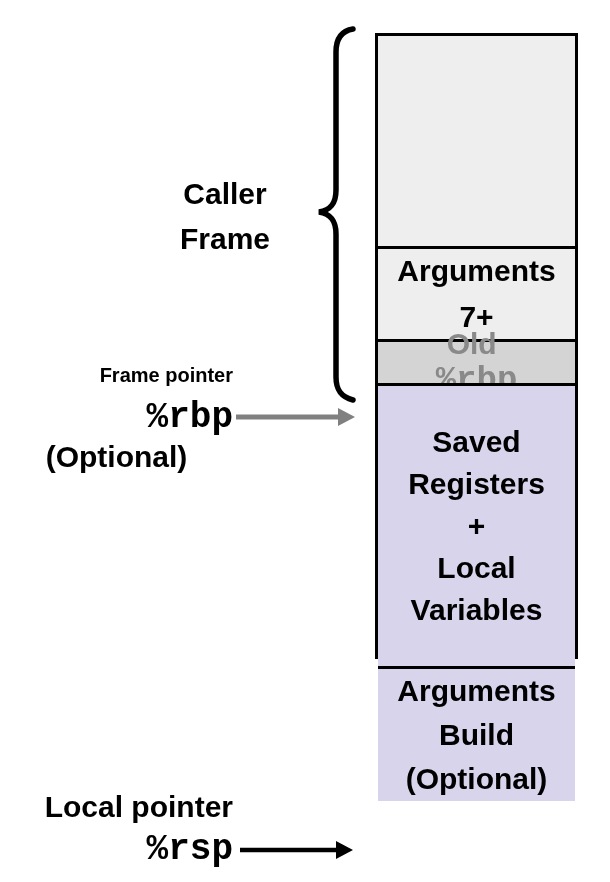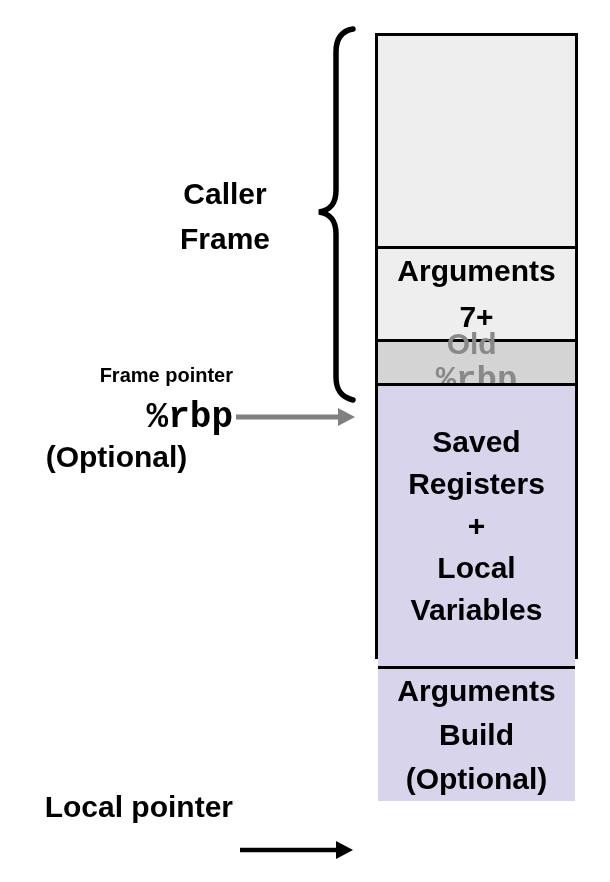--- a/index.html
+++ b/index.html
@@ -113,20 +113,21 @@
   <div id="caller-frame-label" class="label">
     <div class="line">Caller</div>
     <div class="line">Frame</div>
   </div>
 
   <div id="frame-pointer-label" class="label">Frame pointer</div>
   <div id="rbp-label" class="label mono">%rbp</div>
   <div id="optional-label" class="label">(Optional)</div>
 
   <div id="stack-pointer-label" class="label">Local pointer</div>
+  <div id="rsp-label" class="label mono">%rsp</div>
 
   <div id="stack-box">
 
     <div id="sec-caller-space" class="section fill-light"></div>
 
     <div id="sec-arguments" class="section fill-light">
       <div class="line">Arguments</div>
       <div class="line">7+</div>
     </div>
 

